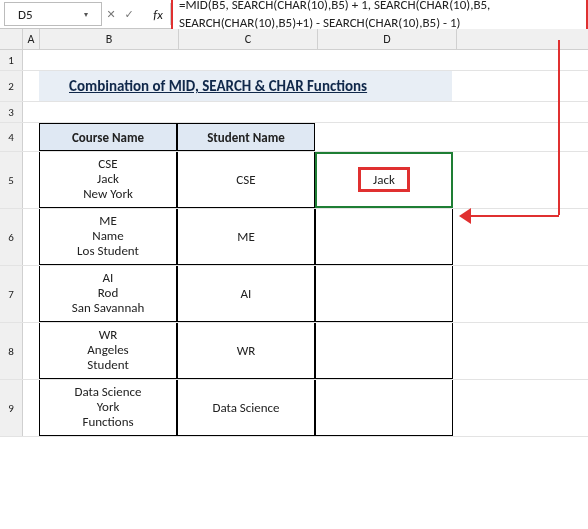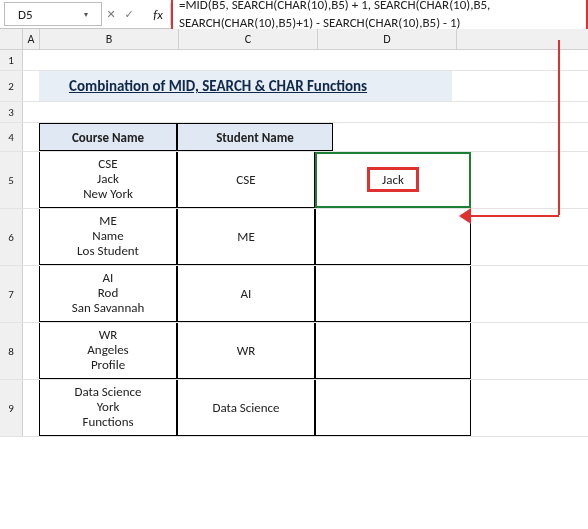--- a/index.html
+++ b/index.html
@@ -62,21 +62,21 @@
     .hB { width: 138px; }
     .hC { width: 138px; }
     .hD { width: 138px; }
     .rows { }
     .row { display: flex; border-bottom: 1px solid #e3e3e3; position: relative; min-height: 20px; }
     .rowhead { width: 22px; display: flex; align-items: center; justify-content: center; border-right: 1px solid #d0d0d0; background: #f0f0f0; font-size: 11px; }
     .cell { border-right: 1px solid #ffffff; display: flex; align-items: center; justify-content: center; padding: 2px 4px; box-sizing: border-box; }
     .cA { width: 16px; }
     .cB { width: 138px; }
     .cC { width: 138px; }
-    .cD { width: 156px; }
+    .cD { width: 138px; }
 
     .title-cell {
       font-size: 15px;
       font-weight: bold;
       color: #10284a;
       text-decoration: underline;
       justify-content: flex-start;
       padding-left: 30px;
       background-color: #e8eef5;
     }
@@ -228,21 +228,21 @@
       <div class="cell cC data-cell">AI</div>
       <div class="cell cD data-cell"></div>
     </div>
 
     <div class="row" style="height:56px">
       <div class="rowhead">8</div>
       <div class="cell cA"></div>
       <div class="cell cB data-cell multiline">
         <span>WR</span>
         <span>Angeles</span>
-        <span>Profile</span>
+        <span>Student</span>
       </div>
       <div class="cell cC data-cell">WR</div>
       <div class="cell cD data-cell"></div>
     </div>
 
     <div class="row" style="height:56px">
       <div class="rowhead">9</div>
       <div class="cell cA"></div>
       <div class="cell cB data-cell multiline">
         <span>Data Science</span>

